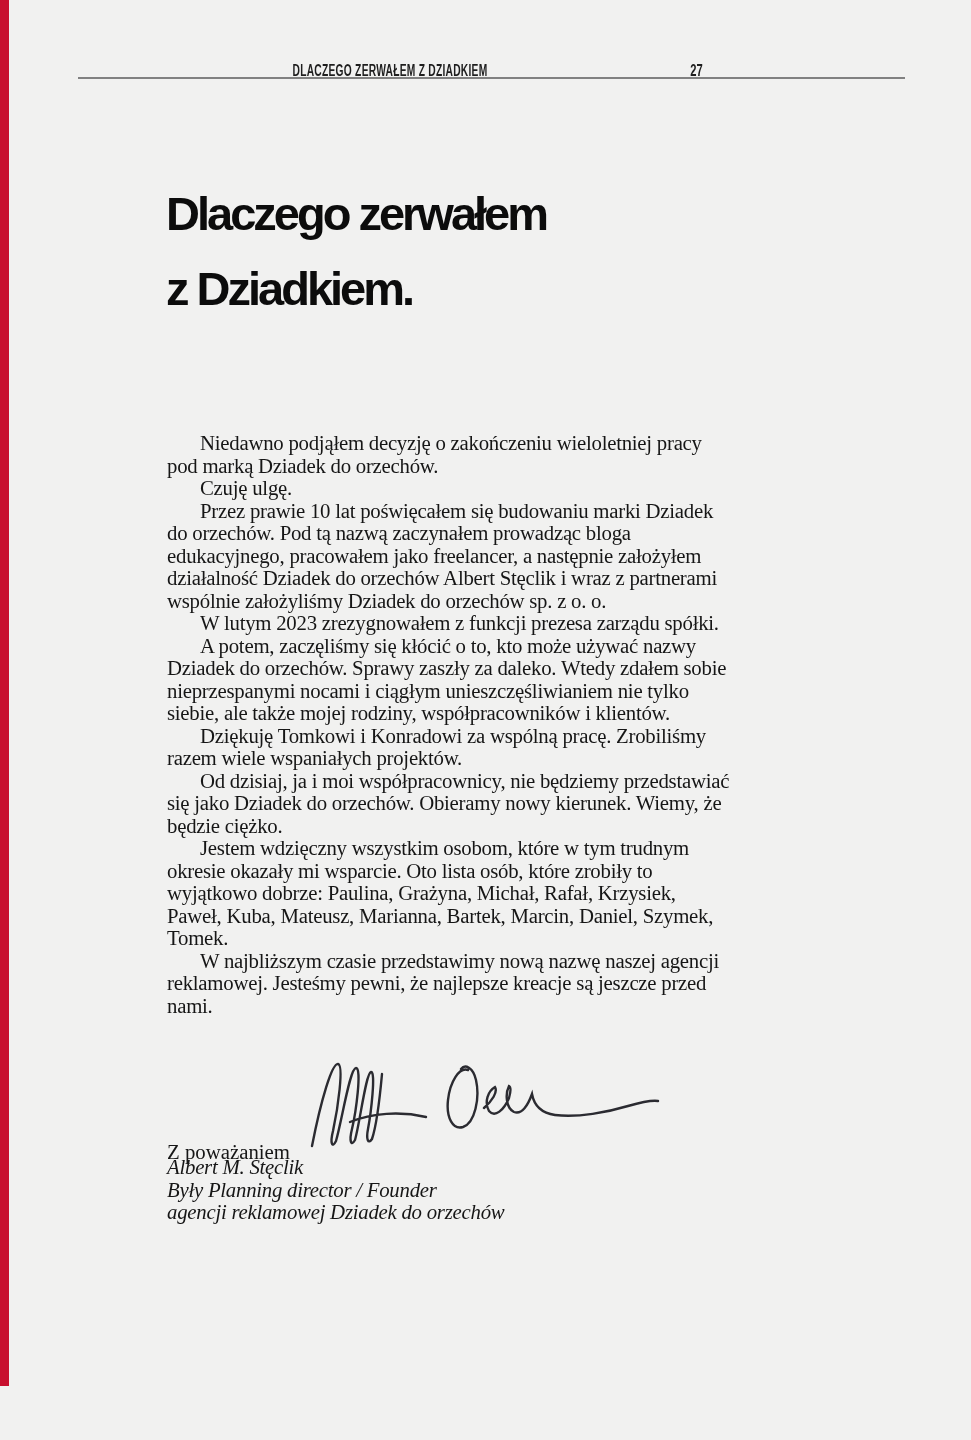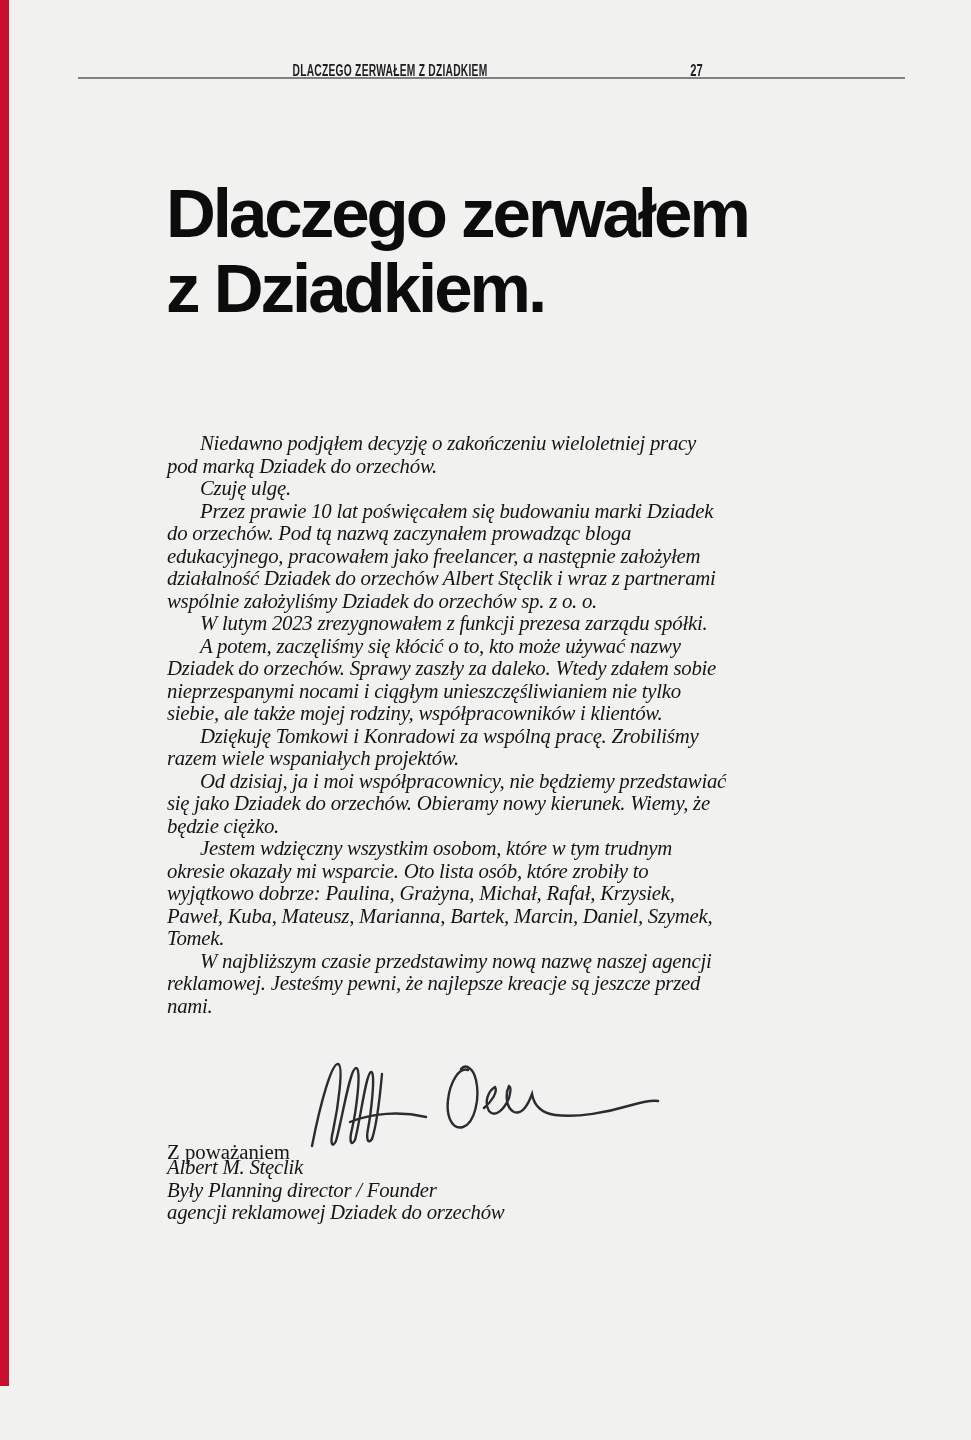--- a/index.html
+++ b/index.html
@@ -33,28 +33,28 @@
     font-family:"Liberation Sans",sans-serif;
     font-weight:700;font-size:16px;line-height:16px;color:#1e1e1e;
   }
   .head-rule{
     position:absolute;top:77px;left:78px;width:827px;height:0;
     border-top:2px solid #818181;
   }
   .article-title{
     position:absolute;left:166px;top:176px;
     font-family:"Liberation Sans",sans-serif;
-    font-weight:700;font-size:69px;line-height:75px;
+    font-weight:700;font-size:47px;line-height:75px;
     letter-spacing:-3px;color:#0c0c0c;white-space:nowrap;
   }
   .letter-body{
     position:absolute;left:167px;top:432px;width:680px;
     font-size:20.8px;line-height:22.5px;letter-spacing:-0.25px;
   }
-  .bline{white-space:nowrap;font-style:italic;}
+  .bline{white-space:nowrap;}
   .bline.ind{padding-left:33px;}
   .signoff-row{
     position:absolute;left:167px;top:1092px;
     font-size:20.8px;line-height:24px;white-space:nowrap;margin-top:48px;
   }
   .signature{
     position:absolute;left:308px;top:1056px;width:352px;height:100px;
   }
   .signature path{fill:none;stroke:#2b2b31;stroke-width:2.4;stroke-linecap:round;}
   .footer-block{

